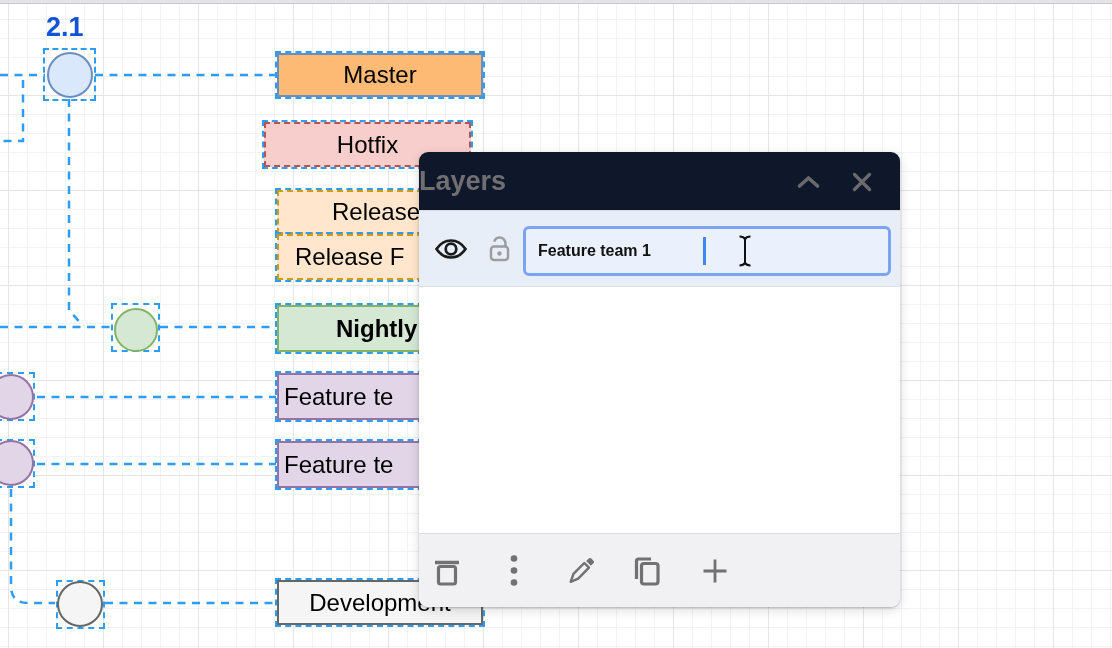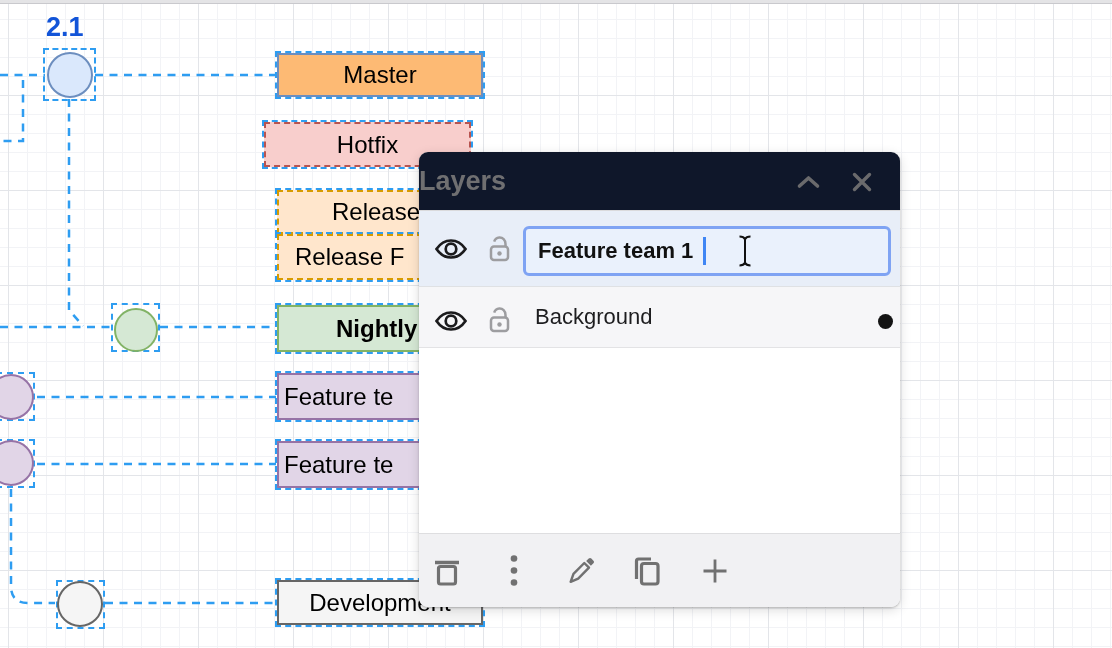--- a/index.html
+++ b/index.html
@@ -77,21 +77,21 @@
   .lock-wrap { position:absolute; left:67px; width:26px; }
   #row-editing .eye-wrap  { top:26px; }
   #row-editing .lock-wrap { top:23px; }
   #row-bg .eye-wrap  { top:22px; }
   #row-bg .lock-wrap { top:18px; }
 
   .name-input-wrap { position:absolute; left:104px; top:15px; width:368px; height:50px; }
   #layer-name-input {
     width:368px; height:50px; border:3px solid #7fa3f3; border-radius:6px;
     background:#eaf1fc; font-family:"Liberation Sans", sans-serif;
-    font-size:22px; font-weight:bold; color:#111; padding:0 0 0 12px; outline:none;
+    font-size:16px; font-weight:bold; color:#111; padding:0 0 0 12px; outline:none;
   }
   #text-caret { position:absolute; left:180px; top:11px; width:3px; height:28px; background:#4086f4; }
   #ibeam { position:absolute; left:214px; top:8px; }
 
   #bg-label { position:absolute; left:116px; top:17px; font-size:22px; color:#1d1d1f; }
   #active-dot { position:absolute; left:459px; top:27px; width:15px; height:15px; border-radius:50%; background:#141414; }
 
   .panel-body { flex:1 1 auto; background:#ffffff; }
   .panel-footer {
     height:74px; flex:0 0 auto; background:#f1f1f3; border-top:1px solid #dedee0;
@@ -190,37 +190,20 @@
       </span>
       <span class="name-input-wrap">
         <input id="layer-name-input" type="text" value="Feature team 1" style="border-color: rgb(127, 163, 243);">
         <span id="text-caret" style="background: rgb(64, 134, 244);"></span>
         <svg id="ibeam" width="16" height="34" viewBox="0 0 16 34">
           <path d="M2.5 2.5 C5 2.5 7.2 3.5 8 5.2 C8.8 3.5 11 2.5 13.5 2.5 M8 5.2 V28.8 M2.5 31.5 C5 31.5 7.2 30.5 8 28.8 C8.8 30.5 11 31.5 13.5 31.5" fill="none" stroke="#111" stroke-width="2"></path>
         </svg>
       </span>
     </div>
 
-    <div class="layer-row" id="row-bg">
-      <span class="eye-wrap">
-        <svg width="34" height="24" viewBox="0 0 34 24">
-          <path d="M17 3.5 C10 3.5 4.8 8.6 2.5 12 C4.8 15.4 10 20.5 17 20.5 C24 20.5 29.2 15.4 31.5 12 C29.2 8.6 24 3.5 17 3.5 Z" fill="none" stroke="#1b1b1d" stroke-width="2.7"></path>
-          <circle cx="17" cy="12" r="5.3" fill="none" stroke="#1b1b1d" stroke-width="2.7"></circle>
-        </svg>
-      </span>
-      <span class="lock-wrap">
-        <svg width="26" height="30" viewBox="0 0 26 30">
-          <rect x="5" y="12.5" width="17" height="13.5" rx="3" fill="none" stroke="#9d9da0" stroke-width="2.5"></rect>
-          <circle cx="13.5" cy="19.5" r="2.2" fill="#9d9da0"></circle>
-          <path d="M19.5 12.5 V10 C19.5 5.8 16.6 3.4 13.3 3.6 C10.8 3.8 8.9 5.3 8.2 7.6" fill="none" stroke="#9d9da0" stroke-width="2.5"></path>
-        </svg>
-      </span>
-      <span id="bg-label">Background</span>
-      <span id="active-dot"></span>
-    </div>
 
     <div class="panel-body"></div>
 
     <div class="panel-footer">
       <span class="tool-btn">
         <svg width="30" height="32" viewBox="0 0 30 32">
           <path d="M3 7.5 H27" stroke="#717171" stroke-width="3.4"></path>
           <rect x="6.5" y="11.5" width="17" height="17.5" rx="2" fill="none" stroke="#717171" stroke-width="3.2"></rect>
         </svg>
       </span>

